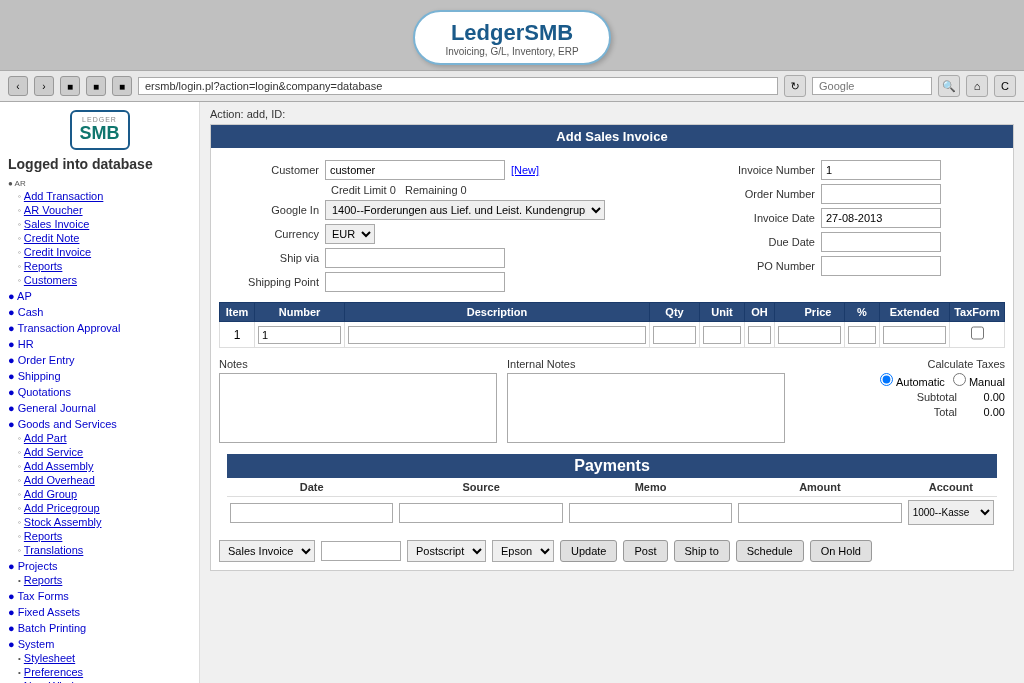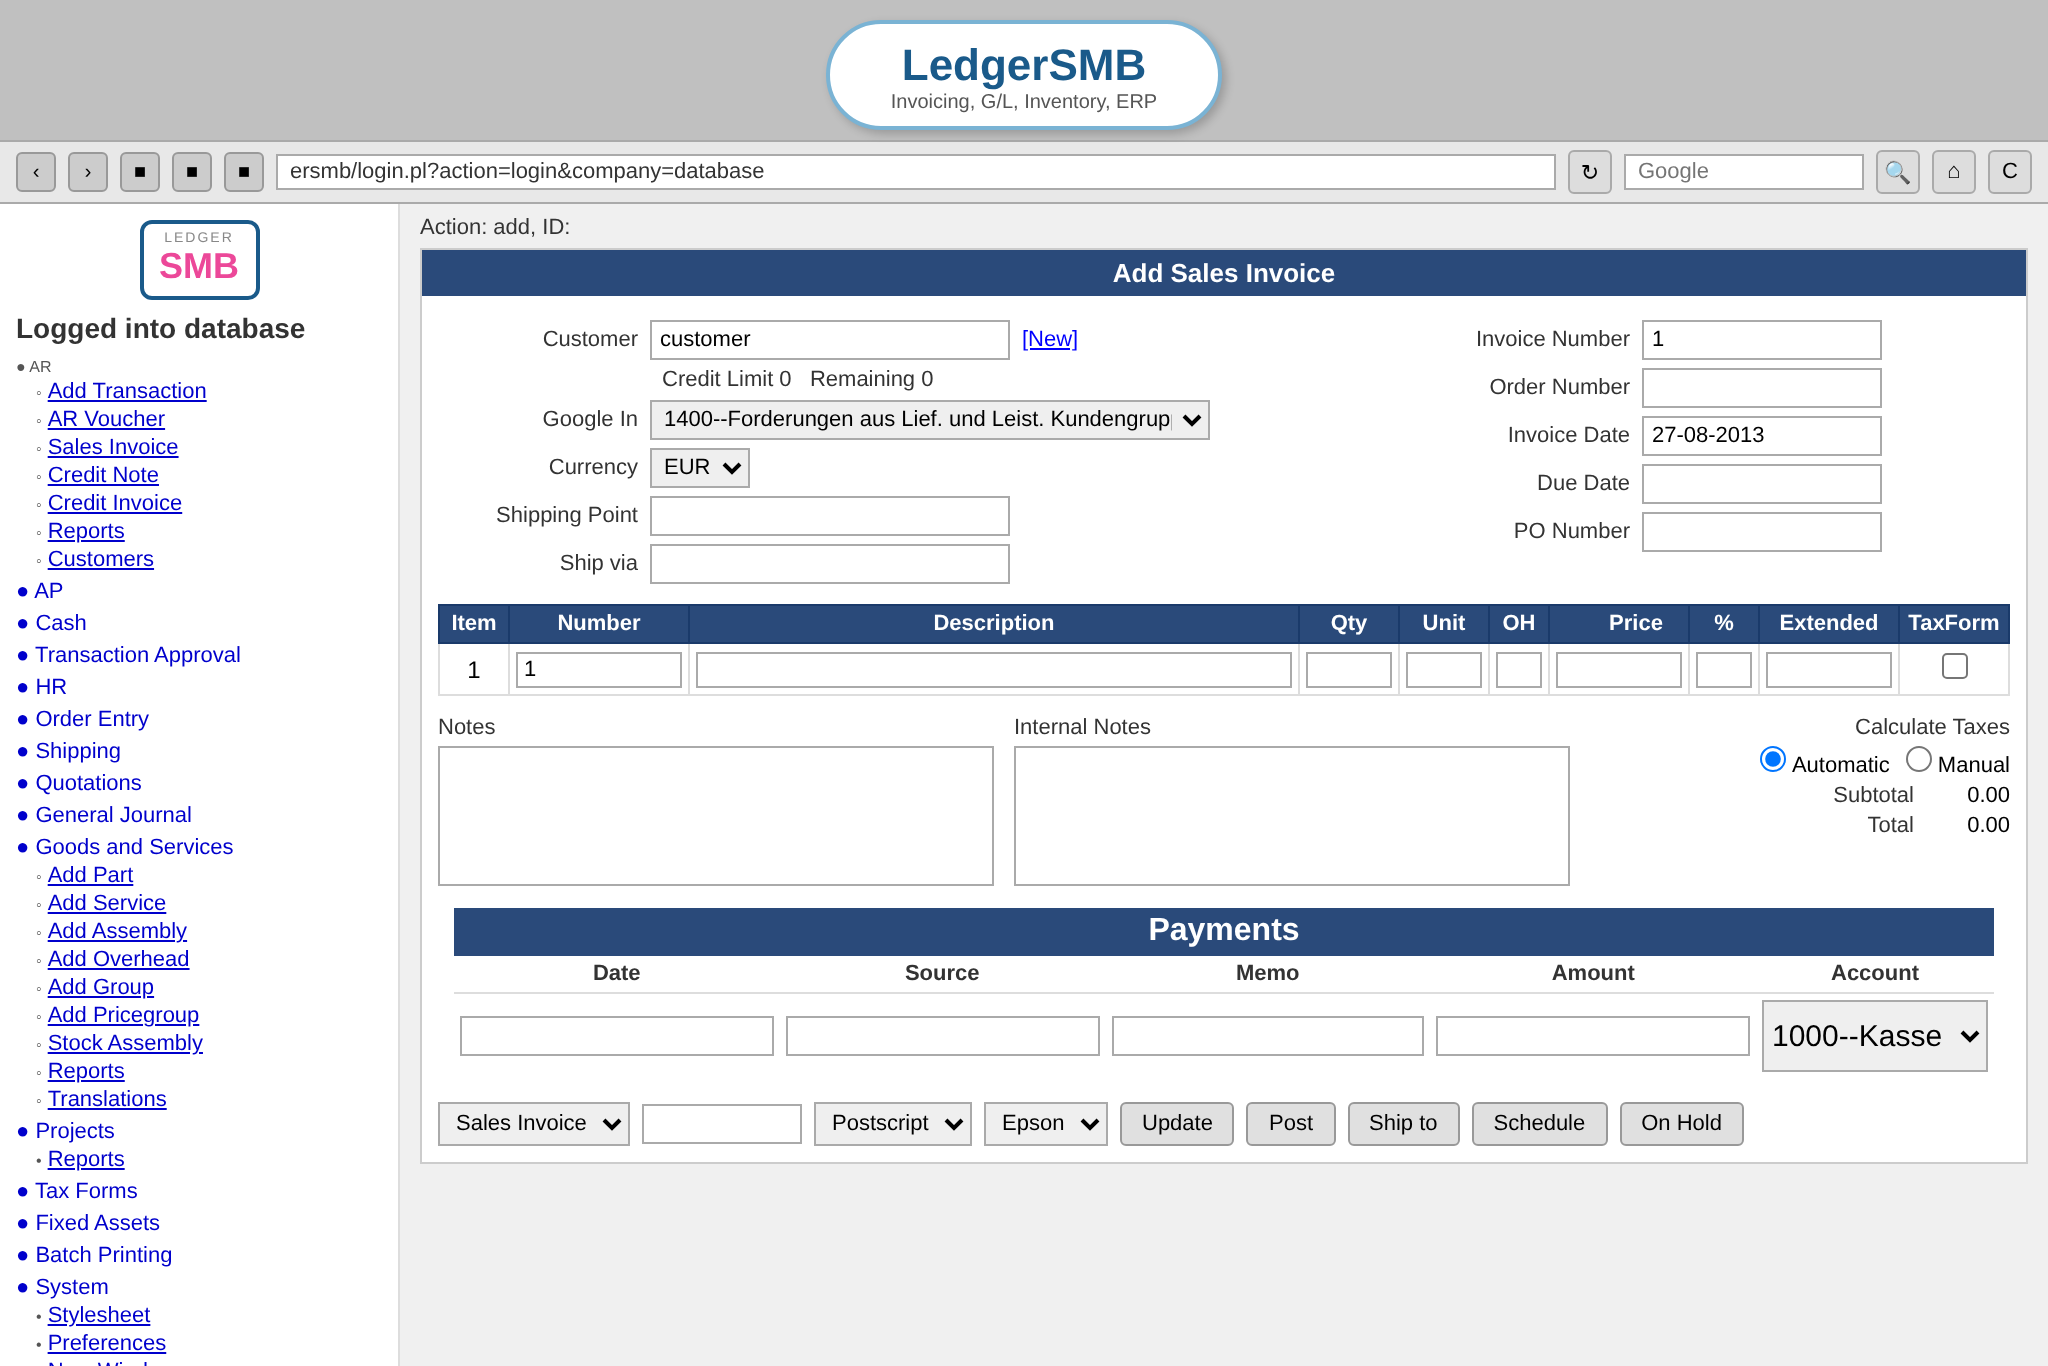--- a/index.html
+++ b/index.html
@@ -99,21 +99,21 @@
       background: white;
     }
     .sidebar-logo-text-top {
       font-size: 7px;
       color: #888;
       letter-spacing: 1px;
     }
     .sidebar-logo-smb {
       font-size: 18px;
       font-weight: bold;
-      color: #ec4899;
+      color: #0f766e;
     }
     .sidebar-db-label {
       font-size: 14px;
       font-weight: bold;
       color: #333;
       margin: 4px 0 6px 4px;
     }
     .sidebar-section {
       margin-bottom: 2px;
     }
@@ -313,22 +313,22 @@
     .payments-table td input {
       width: 100%;
       border: 1px solid #aaa;
       padding: 1px 3px;
       font-size: 11px;
       height: 20px;
     }
     .payments-table td select {
       width: 100%;
       border: 1px solid #aaa;
-      font-size: 15px;
-      height: 36px;
+      font-size: 10px;
+      height: 25px;
     }
 
     
     .bottom-toolbar {
       padding: 8px;
       display: flex;
       align-items: center;
       gap: 6px;
       flex-wrap: wrap;
     }
@@ -552,26 +552,26 @@
             </div>
 
             <div class="form-row">
               <span class="form-label">Currency</span>
               <select class="form-select">
                 <option>EUR</option>
               </select>
             </div>
 
             <div class="form-row">
+              <span class="form-label">Ship via</span>
+              <input class="form-input" style="width: 180px;" type="text">
+            </div>
+
+            <div class="form-row">
               <span class="form-label">Shipping Point</span>
-              <input class="form-input" style="width: 180px;" type="text">
-            </div>
-
-            <div class="form-row">
-              <span class="form-label">Ship via</span>
               <input class="form-input" style="width: 180px;" type="text">
             </div>
           </div>
 
           <div class="form-col-right">
 
             <div class="form-row">
               <span class="form-label">Invoice Number</span>
               <input class="form-input form-input-medium" type="text" value="1" style="">
             </div>

